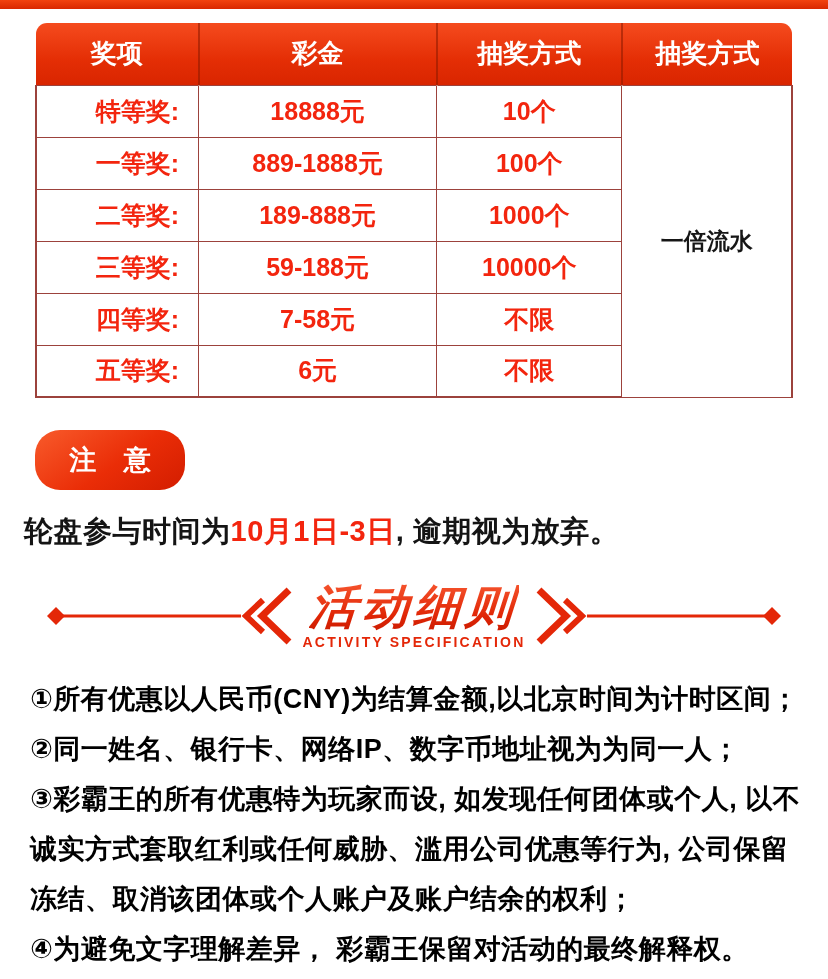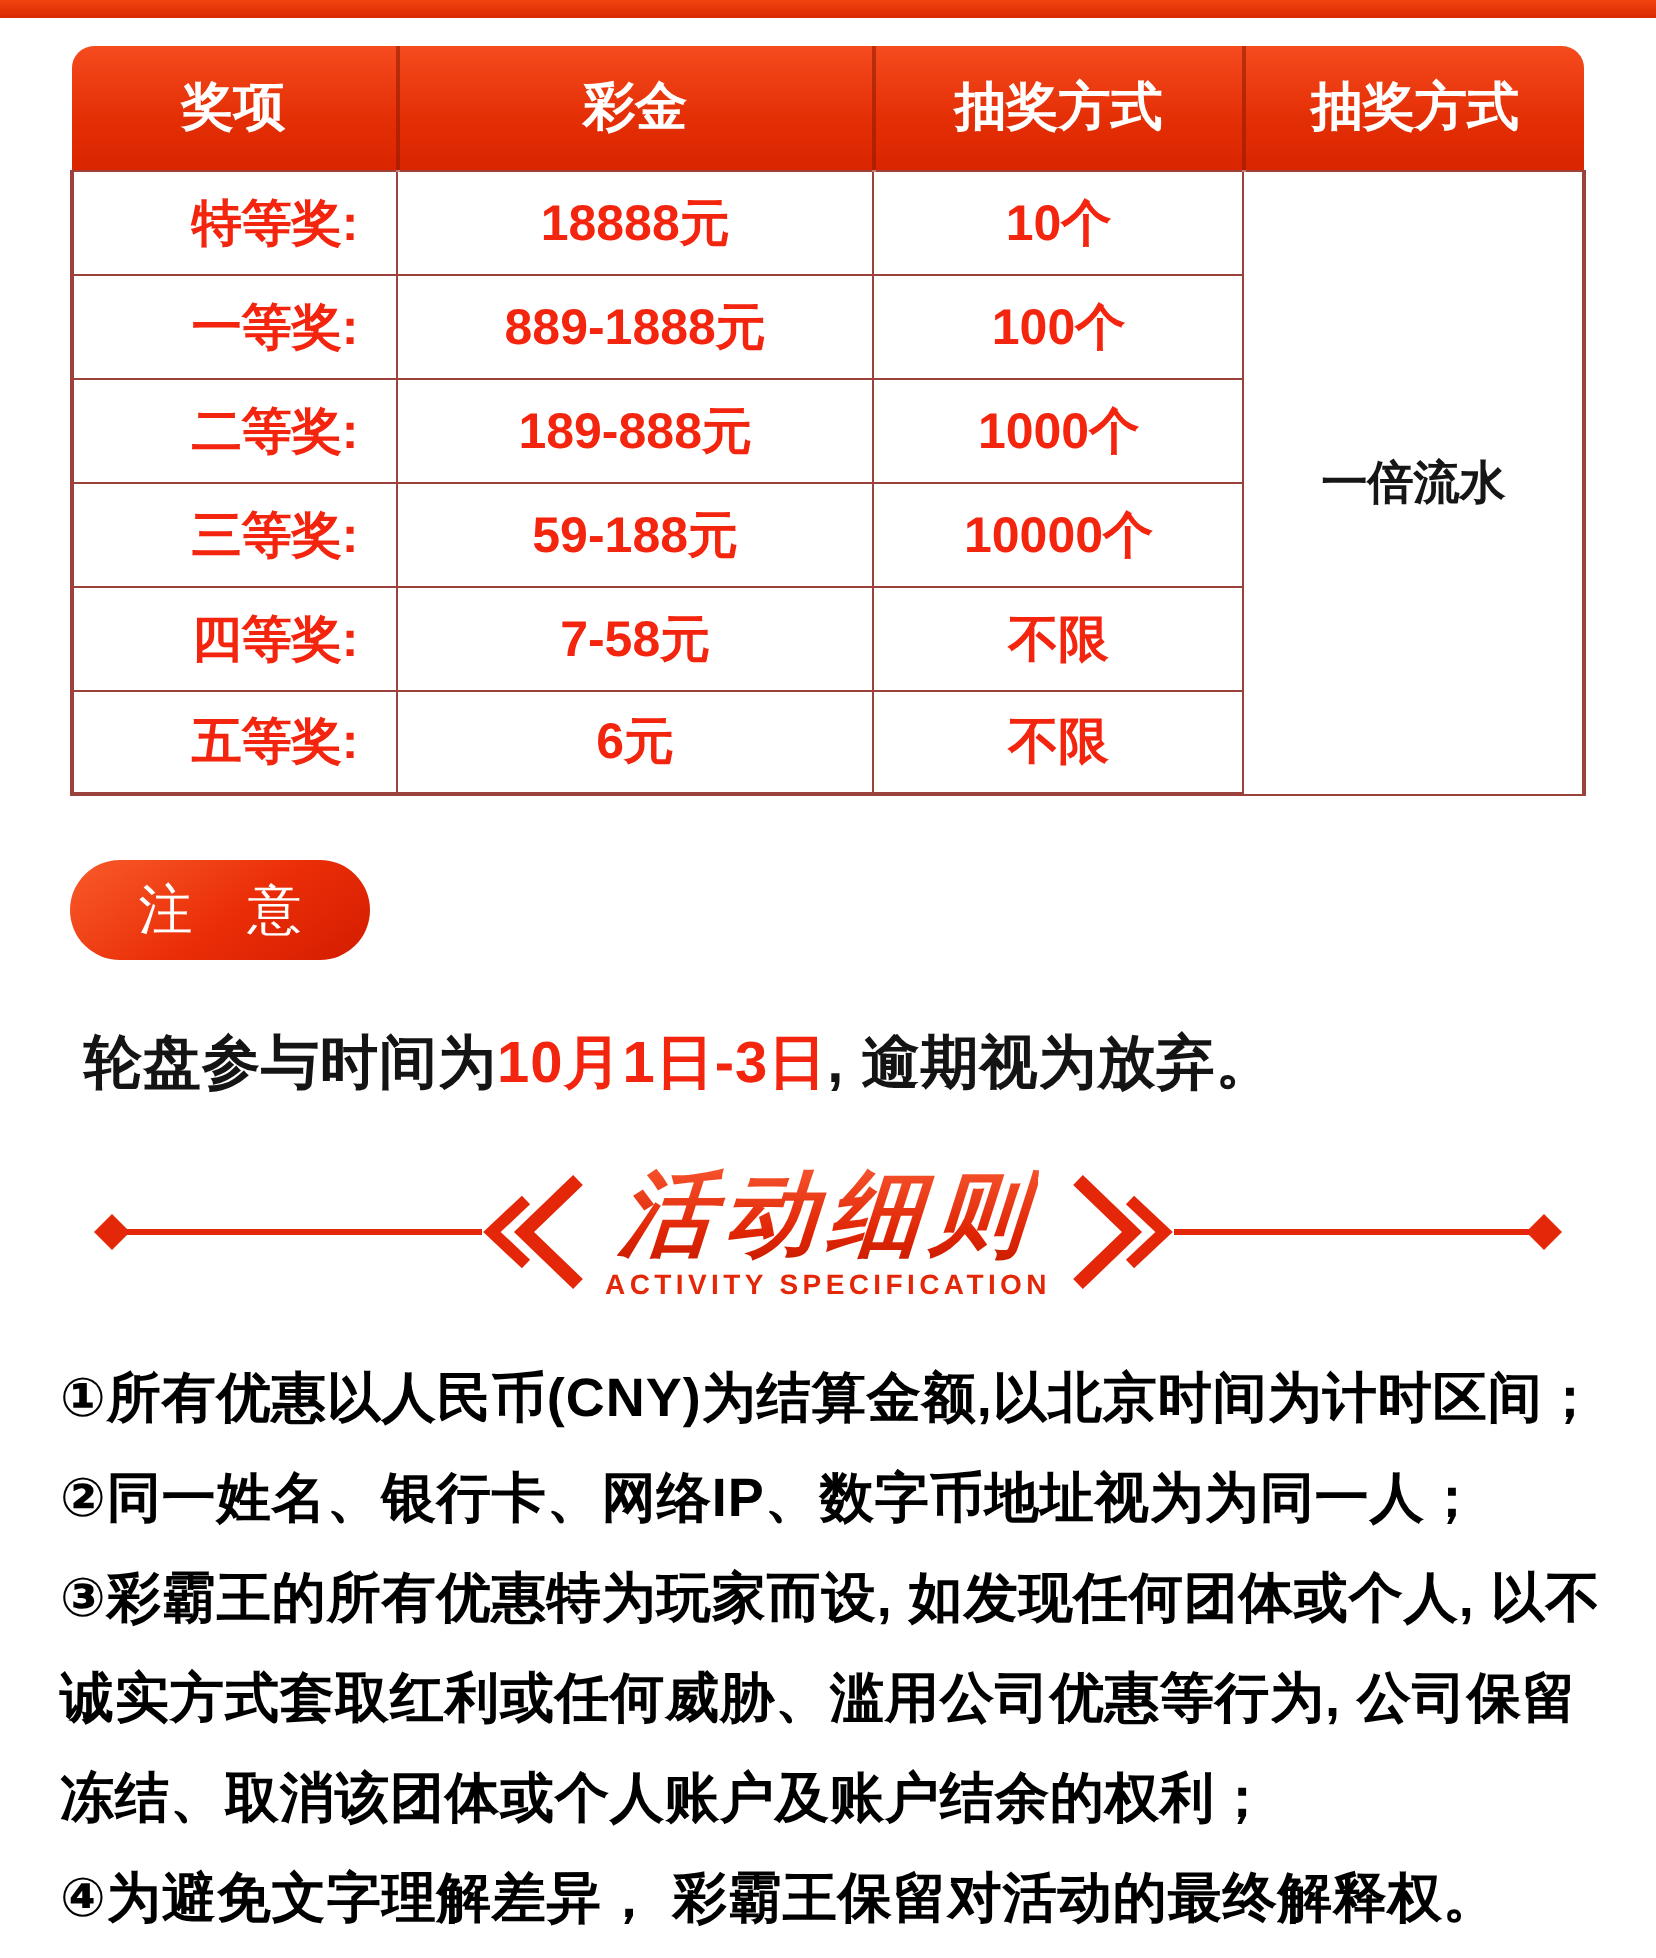--- a/index.html
+++ b/index.html
@@ -49,32 +49,32 @@
   }
   .prize-table tr td:first-child  { border-left-width: 2px; padding-left: 40px; }
   .prize-table td.turnover-cell   { border-right-width: 2px; }
   .prize-table tr:last-child td   { border-bottom-width: 2px; }
   .prize-table td.red   { color: #f3250e; }
   .prize-table td.turnover-cell { color: #161616; font-size: 23px; }
 
   
   .notice-badge {
     position: absolute; left: 35px; top: 430px;
-    width: 150px; height: 50px;
+    width: 150px; height: 60px;
     border-radius: 25px;
     background: linear-gradient(145deg, #f85b2b 0%, #ea2d07 55%, #d31d00 100%);
     color: #ffffff;
-    font-size: 27px; font-weight: 400; letter-spacing: 10px;
+    font-size: 27px; font-weight: 700; letter-spacing: 10px;
     display: flex; align-items: center; justify-content: center;
     padding-left: 10px; 
   }
 
   
   .notice-line {
-    position: absolute; left: 42px; top: 512px;
+    position: absolute; left: 24px; top: 512px;
     width: 780px;
     font-size: 29px; font-weight: 700; color: #141414;
     letter-spacing: 0.5px;
   }
   .notice-line .hl { color: #f3250e; }
 
   
   .section-header {
     position: absolute; left: 0; top: 582px; width: 828px;
     display: flex; align-items: center; justify-content: center;

